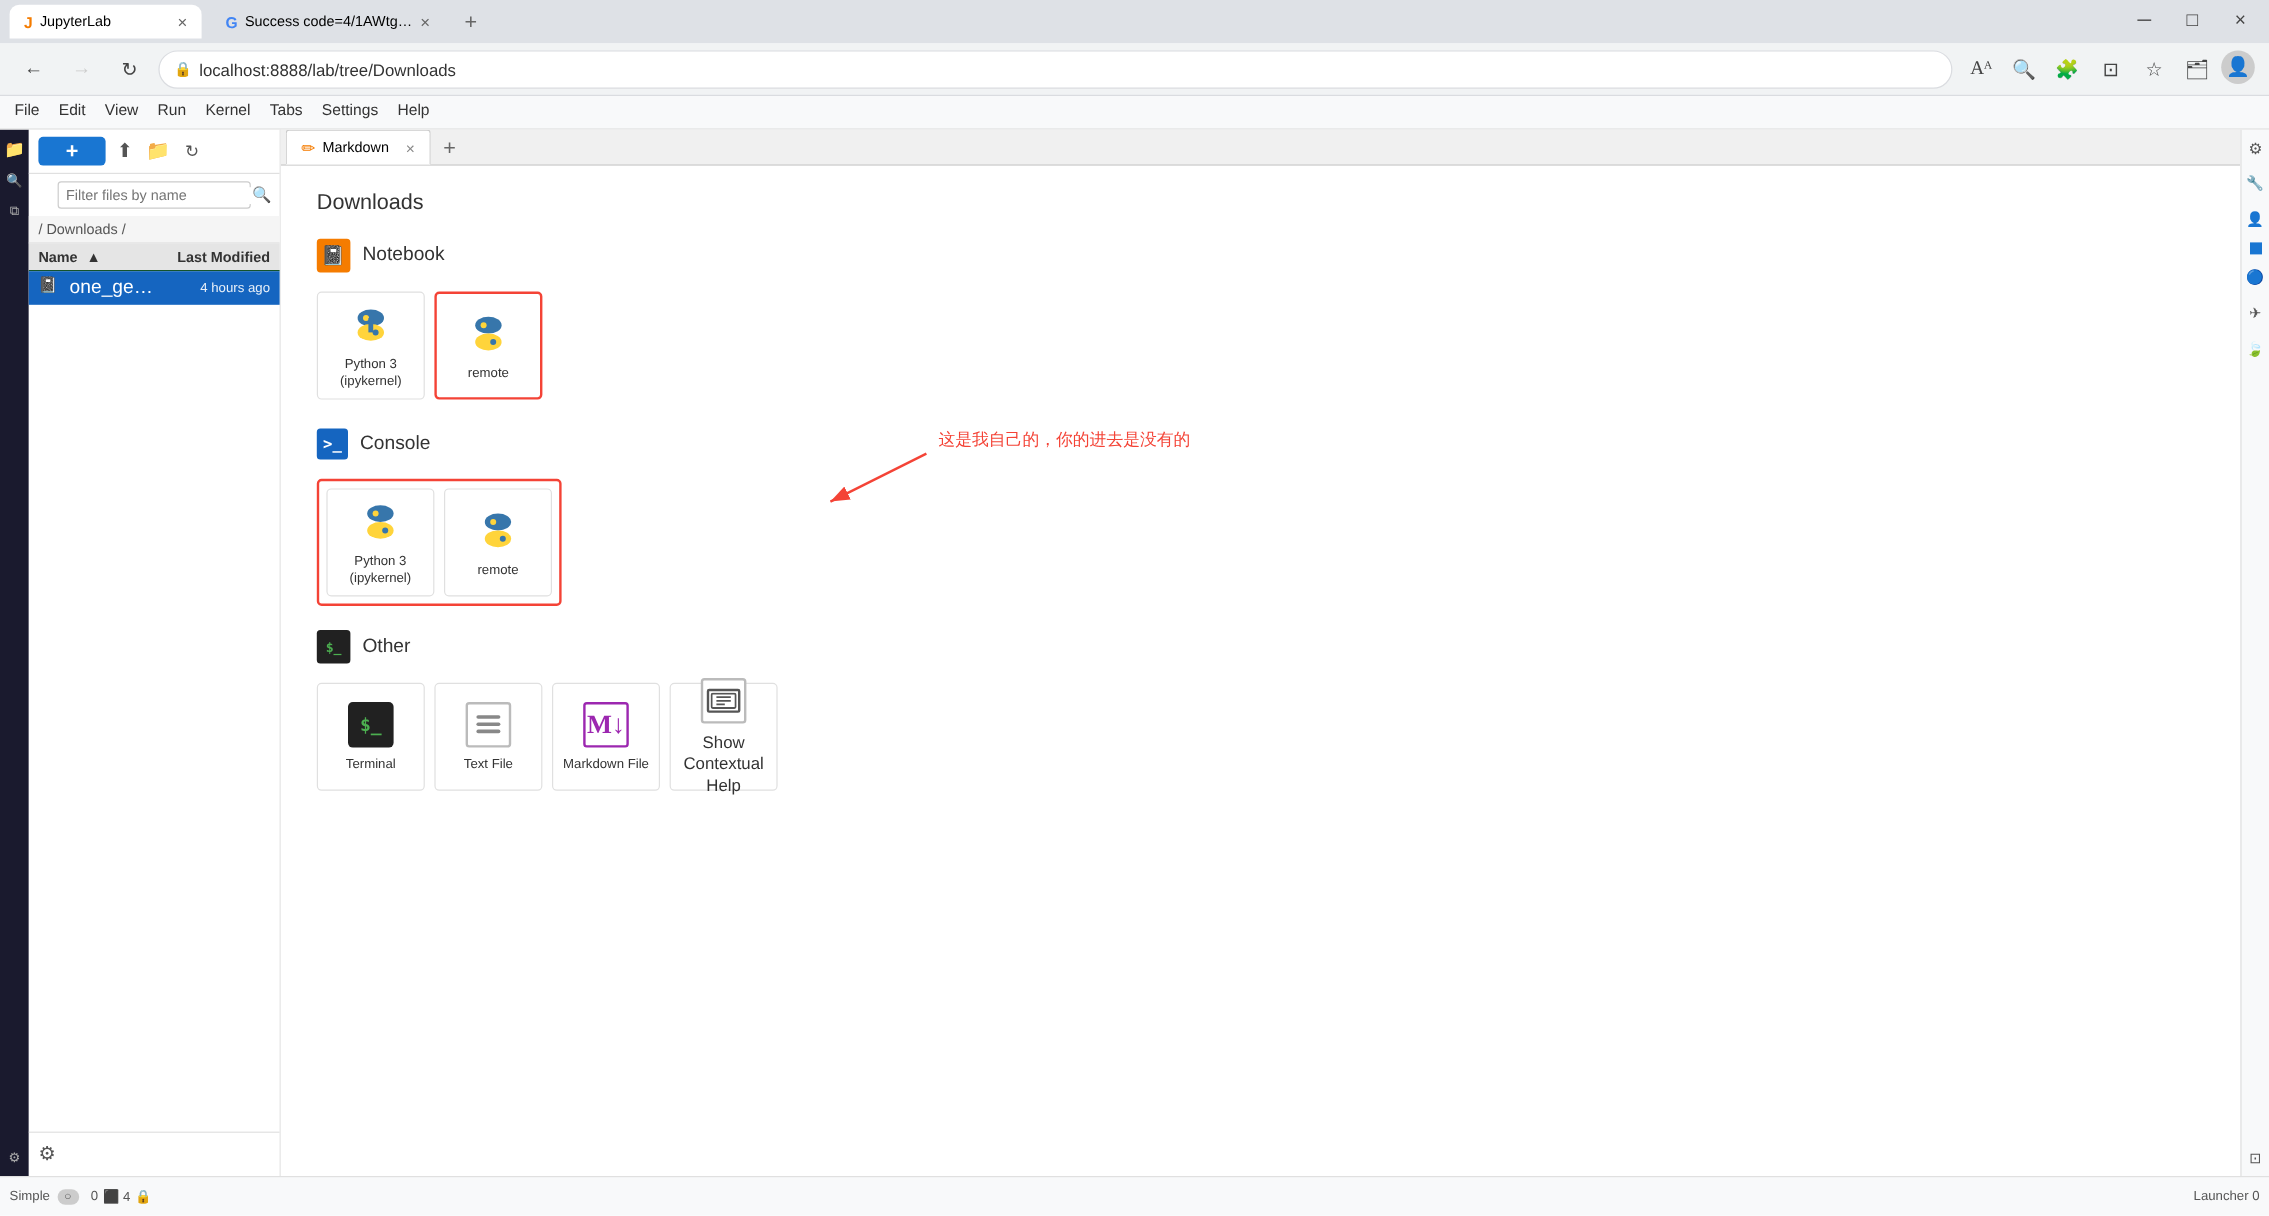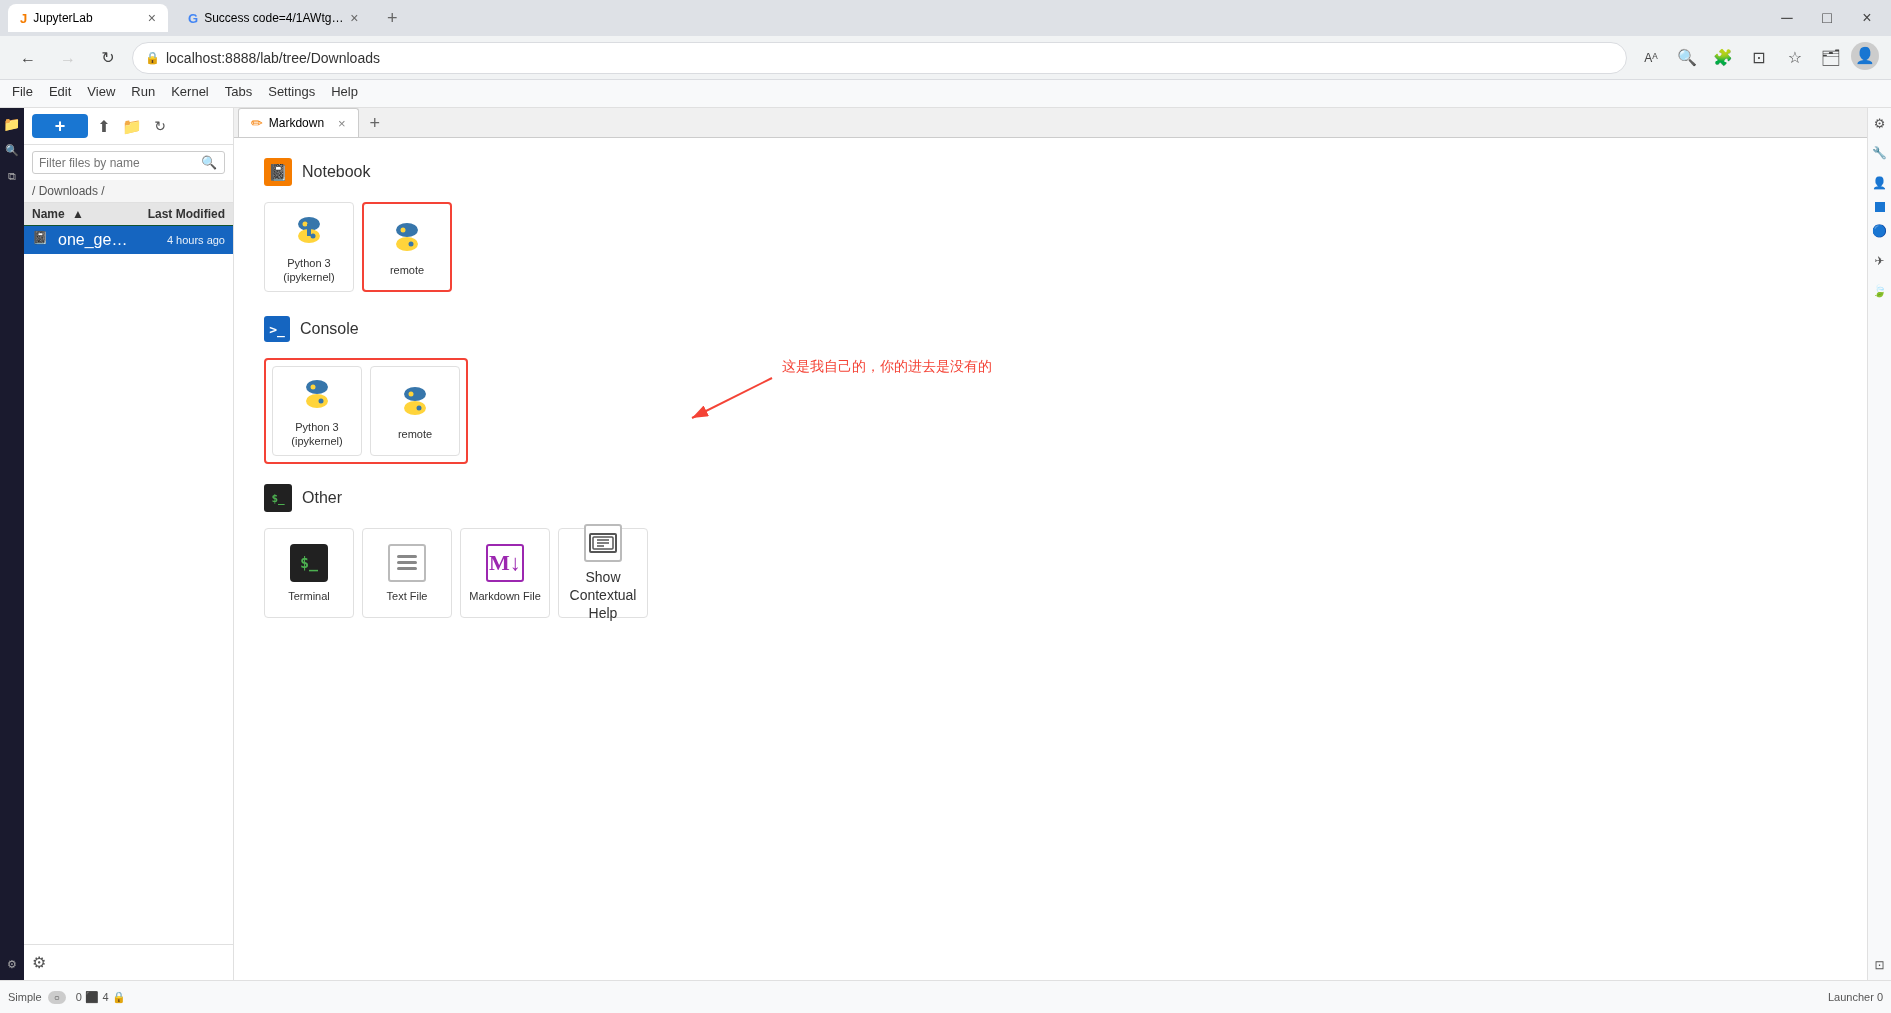--- a/index.html
+++ b/index.html
@@ -28,21 +28,21 @@
     
     .sidebar-icons { width: 24px; background: #1a1a2e; display: flex; flex-direction: column; align-items: center; padding: 4px 0; gap: 2px; }
     .sidebar-icon { width: 24px; height: 24px; display: flex; align-items: center; justify-content: center; color: #aaa; cursor: pointer; font-size: 14px; }
     .sidebar-icon.active { color: #4fc3f7; }
 
     
     .file-panel { width: 210px; background: #fff; border-right: 1px solid #e0e0e0; display: flex; flex-direction: column; }
     .file-panel-toolbar { display: flex; align-items: center; padding: 6px 8px; gap: 4px; border-bottom: 1px solid #e0e0e0; }
     .fp-btn { width: 24px; height: 24px; display: flex; align-items: center; justify-content: center; cursor: pointer; border-radius: 3px; font-size: 14px; color: #555; }
     .fp-btn.primary { background: #1976d2; color: #fff; border-radius: 4px; font-size: 18px; font-weight: bold; width: 56px; }
-    .search-bar { display: flex; align-items: center; margin: 6px 8px; border: 1px solid #ccc; border-radius: 3px; padding: 3px 6px; }
+    .search-bar { display: flex; align-items: center; margin: 6px 24px; border: 1px solid #ccc; border-radius: 3px; padding: 3px 6px; }
     .search-input { border: none; outline: none; flex: 1; font-size: 12px; }
     .breadcrumb { padding: 4px 8px; font-size: 12px; color: #555; background: #f5f5f5; border-bottom: 1px solid #e0e0e0; }
     .file-list-header { display: flex; align-items: center; padding: 4px 8px; font-size: 12px; font-weight: 600; color: #333; border-bottom: 1px solid #14532d; background: #e5e5e5; }
     .file-list-header .name-col { flex: 1; }
     .file-list-header .date-col { width: 90px; text-align: right; }
     .sort-arrow { margin-left: 4px; }
     .file-row { display: flex; align-items: center; padding: 4px 8px; cursor: pointer; background: #1565c0; color: #fff; }
     .file-row .file-icon { width: 20px; height: 20px; margin-right: 6px; }
     .file-row .file-name { flex: 1; font-size: 16px; overflow: hidden; text-overflow: ellipsis; white-space: nowrap; }
     .file-row .file-date { font-size: 11px; width: 90px; text-align: right; opacity: 0.9; }
@@ -124,21 +124,21 @@
 
   <div class="browser-toolbar">
     <div class="nav-btn">←</div>
     <div class="nav-btn" style="color:#ccc;">→</div>
     <div class="nav-btn">↻</div>
     <div class="address-bar">
       <span style="color:#aaa;margin-right:6px;font-size:12px;">🔒</span>
       <span>localhost:8888/lab/tree/Downloads</span>
     </div>
     <div class="toolbar-actions">
-      <div class="nav-btn" style="font-size:12px;">Aᴬ</div>
+      <div class="nav-btn" style="font-size:16px;font-family:Liberation Serif, serif;">Aᴬ</div>
       <div class="nav-btn">🔍</div>
       <div class="nav-btn">🧩</div>
       <div class="nav-btn">⊡</div>
       <div class="nav-btn">☆</div>
       <div class="nav-btn">🗂</div>
       <div class="nav-btn" style="background:#ccc;border-radius:50%;width:28px;height:28px;display:flex;align-items:center;justify-content:center;">👤</div>
     </div>
   </div>
 
   <div class="menubar">
@@ -195,20 +195,21 @@
       <div class="tab-bar">
         <div class="content-tab">
           <span class="tab-icon">✏</span>
           <span>Markdown</span>
           <span style="margin-left:8px;color:#888;font-size:13px;cursor:pointer;">×</span>
         </div>
         <div class="add-tab-btn">+</div>
       </div>
 
       <div class="launcher" style="position:relative;">
+        <h2 style="font-size:18px;font-weight:400;margin-bottom:20px;color:#333;">Downloads</h2>
 
         
         <div class="section-title">
           <div class="notebook-section-icon">📓</div>
           <span>Notebook</span>
         </div>
         <div class="launcher-grid">
 
           <div class="launcher-item">
             <div class="launcher-item-icon">

